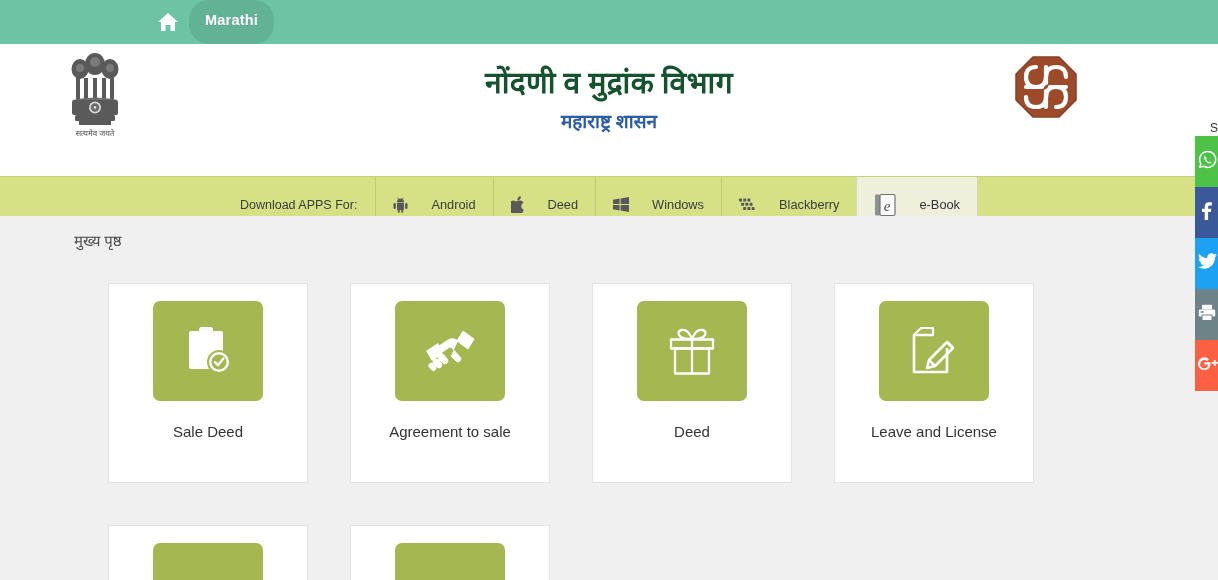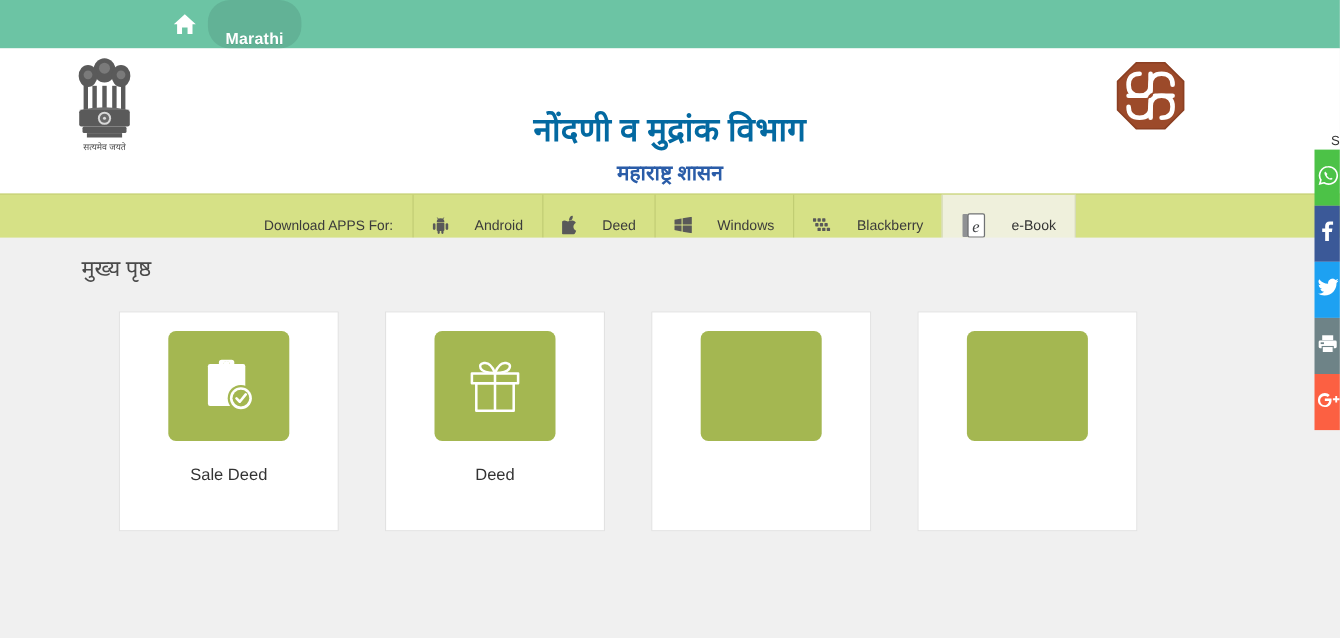--- a/index.html
+++ b/index.html
@@ -20,22 +20,22 @@
   .topbar-spacer { flex: 0 0 auto; width: 147px; }
   .home-btn {
     width: 42px; display: flex; align-items: center; justify-content: center;
     cursor: pointer;
   }
   .home-btn svg { display: block; }
   .lang-btn {
     background: #62b296;
     color: #ffffff;
     font-size: 14.5px; font-weight: bold;
-    display: flex; align-items: flex-end; justify-content: center;
-    padding: 0 16px;
+    display: flex; align-items: flex-start; justify-content: center;
+    padding: 12px 16px;
     letter-spacing: .2px;
     cursor: pointer;
     text-shadow: 0 1px 0 rgba(0,0,0,.07);
     border-radius: 20px;
   }
   .topbar-tail { flex: 1 1 auto; }
 
   
   .header {
     position: absolute; top: 44px; left: 0;
@@ -46,24 +46,23 @@
     position: absolute; left: 66px; top: 4px;
     width: 58px; height: 96px;
   }
   .title-block {
     position: absolute; left: 0; right: 0; top: 20px;
     text-align: center;
   }
   .site-title {
     font-family: "Liberation Serif", serif;
     font-size: 30px; font-weight: bold;
-    color: #0369a1;
+    color: #14532d;
     line-height: 1.25;
     letter-spacing: .3px;
-    margin-top: 36px;
   }
   .site-subtitle {
     font-family: "Liberation Serif", serif;
     font-size: 19px; font-weight: bold;
     color: #2a5ca8;
     margin-top: 6px;
   }
   .dept-logo {
     position: absolute; right: 140px; top: 11px;
     width: 64px; height: 64px;
@@ -100,21 +99,21 @@
 
   
   .breadcrumb {
     position: absolute; top: 216px; left: 0;
     width: 1218px; height: 46px;
     background: #f0f0f0;
   }
   .breadcrumb span {
     position: absolute; left: 74px; top: 14px;
     font-family: "Liberation Serif", serif;
-    font-size: 20px; color: #4a4a4a;
+    font-size: 15px; color: #4a4a4a;
   }
 
   
   .grid {
     position: absolute; top: 283px; left: 108px;
     width: 1000px;
     display: flex; flex-wrap: wrap;
     gap: 42px 42px;
   }
   .card {
@@ -319,36 +318,67 @@
         </g>
         <circle cx="35" cy="37" r="12" fill="#a4b751"></circle>
         <circle cx="35" cy="37" r="10" fill="#ffffff"></circle>
         <circle cx="35" cy="37" r="7.6" fill="#a4b751"></circle>
         <path d="M31 37.2 L34 40.2 L39.4 33.6" stroke="#ffffff" stroke-width="2.4" fill="none" stroke-linecap="round" stroke-linejoin="round"></path>
       </svg>
     </div>
     <div class="card-label">Sale Deed</div>
   </div>
 
+  <div class="card">
+    <div class="card-icon">
+      <svg width="56" height="48" viewBox="0 0 56 48">
+        <g fill="#ffffff" stroke="#ffffff" stroke-linejoin="round">
+          <path d="M41 4 L52 12 L46 22 L35 14 Z"></path>
+          <path d="M36 14 q-5 -4 -10 -1 l-9 6 q-3 2 -1 5 q2 2 5 .5 l6 -4 q2 -1 3 .5 l8 9 q2 2 0 4 q-2 2 -4 0 l-5 -5"></path>
+          <path d="M22 28 q-3 -2 -5 0 q-2 2 0 4 l4 4 q2 2 4 0 q2 -2 0 -4 z" stroke-width="1"></path>
+          <path d="M17 33 q-3 -2 -5 0 q-2 2 0 4 l3 3 q2 2 4 0 q2 -2 0 -4 z" stroke-width="1"></path>
+          <path d="M12 37 q-2.5 -2 -4.5 0 q-1.8 1.8 0 3.6 l2.2 2.2 q1.8 1.8 3.6 0 q1.8 -1.8 0 -3.6 z" stroke-width="1"></path>
+        </g>
+        <path d="M16 16 L4 24 L10 34 L21 27" fill="#ffffff"></path>
+      </svg>
+    </div>
+    <div class="card-label">Agreement to sale</div>
+  </div>
 
   <div class="card">
     <div class="card-icon">
       <svg width="52" height="50" viewBox="0 0 52 50">
         <g fill="none" stroke="#ffffff" stroke-width="2.3" stroke-linejoin="round">
           <path d="M26 13 q-4 -10 -10 -9 q-5 1 -3 5 q2 4 13 4z"></path>
           <path d="M26 13 q4 -10 10 -9 q5 1 3 5 q-2 4 -13 4z"></path>
           <rect x="5" y="13.5" width="42" height="9"></rect>
           <rect x="9" y="22.5" width="34" height="25"></rect>
           <line x1="26" y1="13.5" x2="26" y2="47.5"></line>
         </g>
       </svg>
     </div>
     <div class="card-label">Deed</div>
   </div>
 
+  <div class="card">
+    <div class="card-icon">
+      <svg width="50" height="50" viewBox="0 0 50 50">
+        <g fill="none" stroke="#ffffff" stroke-width="2.6" stroke-linejoin="round">
+          <path d="M38 22 V46 H5 V9 H24"></path>
+          <path d="M5 9 L12 2 H24 V9 Z" stroke-width="2.2"></path>
+        </g>
+        <g stroke="#ffffff" stroke-width="2.5" fill="none" stroke-linejoin="round">
+          <path d="M20 34 L38 16 L44 22 L26 40 L18 42 Z"></path>
+          <line x1="38" y1="16" x2="44" y2="22"></line>
+          <line x1="20" y1="34" x2="26" y2="40"></line>
+        </g>
+      </svg>
+    </div>
+    <div class="card-label">Leave and License</div>
+  </div>
 
   <div class="card">
     <div class="card-icon"></div>
     <div class="card-label"></div>
   </div>
 
   <div class="card">
     <div class="card-icon"></div>
     <div class="card-label"></div>
   </div>

